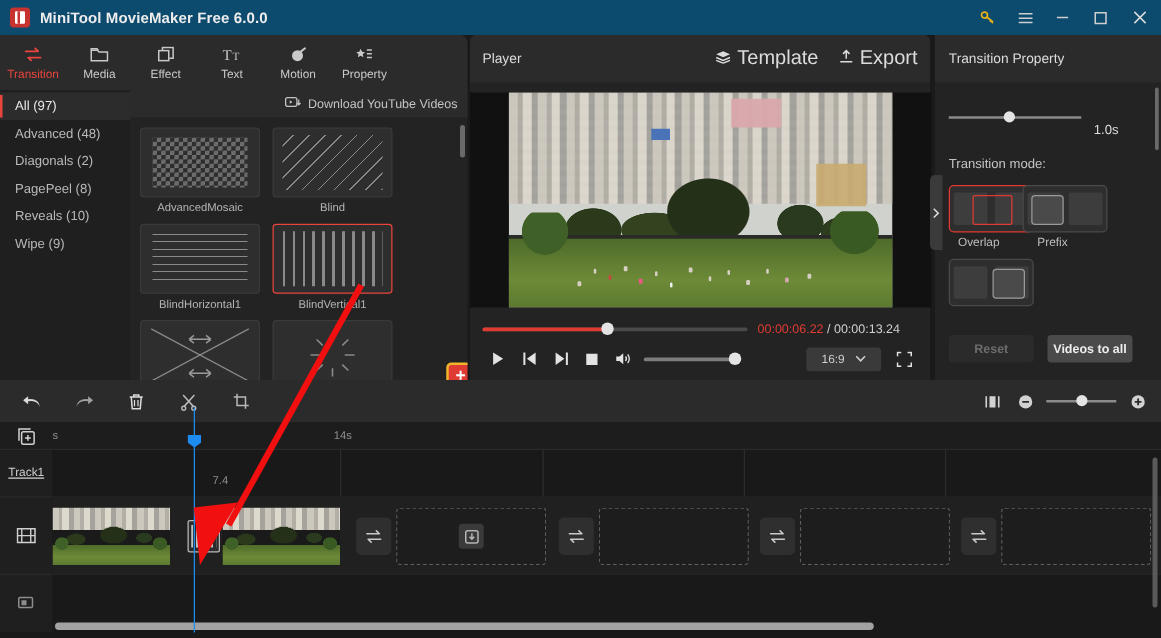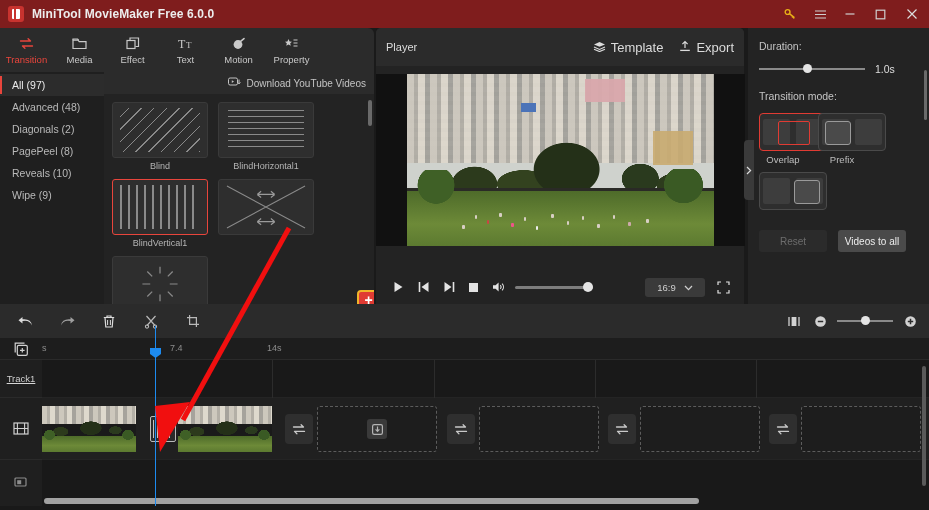--- a/index.html
+++ b/index.html
@@ -9,21 +9,21 @@
     font-family: "Liberation Sans", sans-serif;
     overflow: hidden;
     color: #d6d6d6;
     -webkit-font-smoothing: antialiased;
   }
   .app { position: relative; width: 929px; height: 510px; }
 
   
   .titlebar {
     position: absolute; left: 0; top: 0; width: 929px; height: 28px;
-    background: #7f1d1d; display: flex; align-items: center;
+    background: #0c4a6e; display: flex; align-items: center;
   }
   .logo {
     width: 16px; height: 16px; margin-left: 8px; border-radius: 3px;
     background: #c8332f; position: relative; flex: none;
   }
   .logo::after {
     content: ""; position: absolute; left: 4px; top: 3px;
     width: 8px; height: 10px; background: #fff; border-radius: 1px;
   }
   .logo::before {
@@ -135,21 +135,21 @@
   .player {
     position: absolute; left: 376px; top: 28px; width: 368px; height: 276px;
     background: #232323; border-radius: 5px 5px 0 0;
   }
   .playerhead {
     height: 38px; background: #2b2b2b; display: flex; align-items: center;
     padding: 0 10px; border-radius: 5px 5px 0 0;
   }
   .playerhead .ptitle { font-size: 11px; color: #dcdcdc; }
   .phbtns { margin-left: auto; display: flex; gap: 16px; align-items: center; }
-  .phbtn { display: flex; align-items: center; gap: 5px; font-size: 13px; color: #dcdcdc; justify-content: flex-end; }
+  .phbtn { display: flex; align-items: center; gap: 5px; font-size: 16px; color: #dcdcdc; justify-content: flex-end; }
   .video {
     position: absolute; left: 31px; top: 46px; width: 307px; height: 172px;
     overflow: hidden; background: #0d0d0d;
   }
   .vsky { position: absolute; inset: 0; background: linear-gradient(#b9bdbd,#cfd2cd 35%); }
   .vcity {
     position: absolute; left: 0; top: 0; width: 100%; height: 52%;
     background:
       repeating-linear-gradient(90deg, rgba(205,200,190,.95) 0 7px, rgba(176,172,164,.9) 7px 11px, rgba(222,216,205,.9) 11px 18px, rgba(160,158,152,.85) 18px 23px),
       repeating-linear-gradient(180deg, rgba(150,148,142,.5) 0 4px, rgba(196,192,184,.4) 4px 9px);
@@ -252,42 +252,42 @@
     padding-left: 11px; font-size: 11px; color: #dcdcdc;
   }
   .propsbody { padding: 12px 11px 0 11px; position: relative; height: 238px; }
   .plabel { font-size: 10.5px; color: #c4c4c4; margin-bottom: 11px; }
   .durrow { display: flex; align-items: center; gap: 10px; margin-bottom: 15px; }
   .durtrack { position: relative; width: 106px; height: 2px; background: #8a8a8a; }
   .durtrack .dknob {
     position: absolute; left: 44px; top: -4px; width: 9px; height: 9px;
     background: #e4e4e4; border-radius: 50%;
   }
-  .durval { font-size: 10.5px; color: #dedede; }
+  .durval { font-size: 10.5px; color: #dedede; margin-top: 20px; }
   .modes { display: flex; flex-wrap: wrap; gap: 7px 11px; }
   .modecell { width: 48px; }
   .modebox {
     width: 68px; height: 38px; background: #2e2e2e; border: 1px solid #4a4a4a;
     border-radius: 4px; position: relative; display: flex; overflow: hidden;
   }
   .modecell.sel .modebox { border: 1px solid #e03b33; }
   .mhalf { flex: 1; margin: 5px 3px; background: #3d3d3d; border-radius: 2px; }
   .movl {
     position: absolute; left: 18px; top: 7px; width: 32px; height: 24px;
     border: 1px solid #e03b33; border-radius: 2px;
   }
   .mdot {
     position: absolute; top: 7px; width: 26px; height: 24px; border-radius: 3px;
     border: 1px solid #9a9a9a; background: #4a4a4a;
   }
   .mlabel { text-align: center; font-size: 9.5px; color: #bdbdbd; margin-top: 3px; }
   .pbtns { position: absolute; left: 11px; bottom: 14px; display: flex; gap: 11px; }
   .pbtn {
     width: 68px; height: 22px; border-radius: 3px; display: flex;
-    align-items: center; justify-content: center; font-size: 10px;
+    align-items: center; justify-content: center; font-size: 10px; font-weight: bold;
   }
   .pbtn.dis { background: #2b2b2b; color: #6c6c6c; }
   .pbtn.act { background: #4a4a4a; color: #ededed; }
   .propscroll {
     position: absolute; right: 2px; top: 42px; width: 3px; height: 50px;
     background: #6a6a6a; border-radius: 2px;
   }
 
   
   .tl { position: absolute; left: 0; top: 304px; width: 929px; height: 206px; background: #191919; }
@@ -505,20 +505,26 @@
       <span>
         <svg width="13" height="10" viewBox="0 0 13 10">
             <rect x="0.5" y="1" width="9" height="7" rx="1.6" fill="none" stroke="#c4c4c4" stroke-width="1"></rect>
             <path d="M3.8 3.2 L6 4.6 L3.8 6z" fill="#c4c4c4"></path>
             <path d="M11 2.5v4.2M9.6 5.4L11 6.9L12.4 5.4" stroke="#c4c4c4" stroke-width="1" fill="none"></path>
           </svg>
       </span>
       <span>Download YouTube Videos</span>
     </div>
     <div class="grid">
+      <div class="cell">
+        <div class="thumb">
+            <div class="p-mosaic"></div>
+          </div>
+        <div class="clabel">AdvancedMosaic</div>
+      </div>
       <div class="cell">
         <div class="thumb">
             <div class="p-diag"></div>
           </div>
         <div class="clabel">Blind</div>
       </div>
       <div class="cell">
         <div class="thumb">
             <div class="p-horiz"></div>
           </div>
@@ -616,20 +622,29 @@
           <i style="left:52%;top:48%"></i>
         <i style="left:57%;top:36%;background:#d9cfc2"></i>
           <i style="left:62%;top:55%"></i>
         <i style="left:67%;top:32%"></i>
           <i style="left:72%;top:50%;background:#caa"></i>
         <i style="left:18%;top:58%"></i>
           <i style="left:78%;top:42%"></i>
       </div>
     </div>
 
+    <div class="pbarrow">
+      <div class="ptrack">
+        <div class="fill" id="seekfill" style="width: 47%;"></div>
+        <div class="knob" id="seekknob" style="left: calc(47% - 5px);"></div>
+      </div>
+      <div class="ptime">
+        <span class="cur">00:00:06.22</span><span class="tot"> / </span><span class="tot">00:00:13.24</span>
+      </div>
+    </div>
 
     <div class="pctrls">
       <div class="pc">
         <svg width="11" height="12" viewBox="0 0 11 12">
             <path d="M1.5 1 L9.5 6 L1.5 11z" fill="#e3e3e3"></path>
           </svg>
       </div>
       <div class="pc">
         <svg width="12" height="12" viewBox="0 0 12 12">
             <path d="M1.5 1v10" stroke="#e3e3e3" stroke-width="1.6"></path>
@@ -673,22 +688,22 @@
     </div>
   </div>
 
   <div class="collapse">
     <svg width="6" height="9" viewBox="0 0 6 9">
         <path d="M1 1 L4.6 4.5 L1 8" fill="none" stroke="#dcdcdc" stroke-width="1.2"></path>
       </svg>
   </div>
 
   <div class="props">
+    <div class="propshead">Transition Property</div>
     <div class="propsbody">
-      <div class="plabel">Duration:</div>
       <div class="durrow">
         <div class="durtrack">
           <div class="dknob"></div>
         </div>
         <div class="durval">1.0s</div>
       </div>
       <div class="plabel">Transition mode:</div>
       <div class="modes">
         <div class="modecell sel">
           <div class="modebox">
@@ -780,21 +795,21 @@
 
     <div class="ruler">
       <span class="rulerbtn">
         <svg width="15" height="15" viewBox="0 0 15 15">
             <rect x="3.3" y="3.3" width="10" height="10" rx="1.4" fill="none" stroke="#d2d2d2" stroke-width="1.2"></rect>
             <path d="M1.2 10.5V1.2h9.3" fill="none" stroke="#d2d2d2" stroke-width="1.2"></path>
             <path d="M6 8.3h4.6M8.3 6v4.6" stroke="#d2d2d2" stroke-width="1.2"></path>
           </svg>
       </span>
       <span class="rmark" id="rm0" style="left: 42px;">s</span>
-      <span class="rmark" id="rm1" style="left: 170px;">7.4</span>
+      <span class="rmark" id="rm1" style="left: 170px; margin-top: 36px;">7.4</span>
       <span class="rmark" id="rm2" style="left: 267px;">14s</span>
       <div class="playhead" style="left: 155px;">
           <div class="phtop"></div>
         </div>
     </div>
     <div class="phline" style="left: 155px;"></div>
 
     <div class="trackhdr">
       <div class="thr1">Track1</div>
       <div class="thr2">

